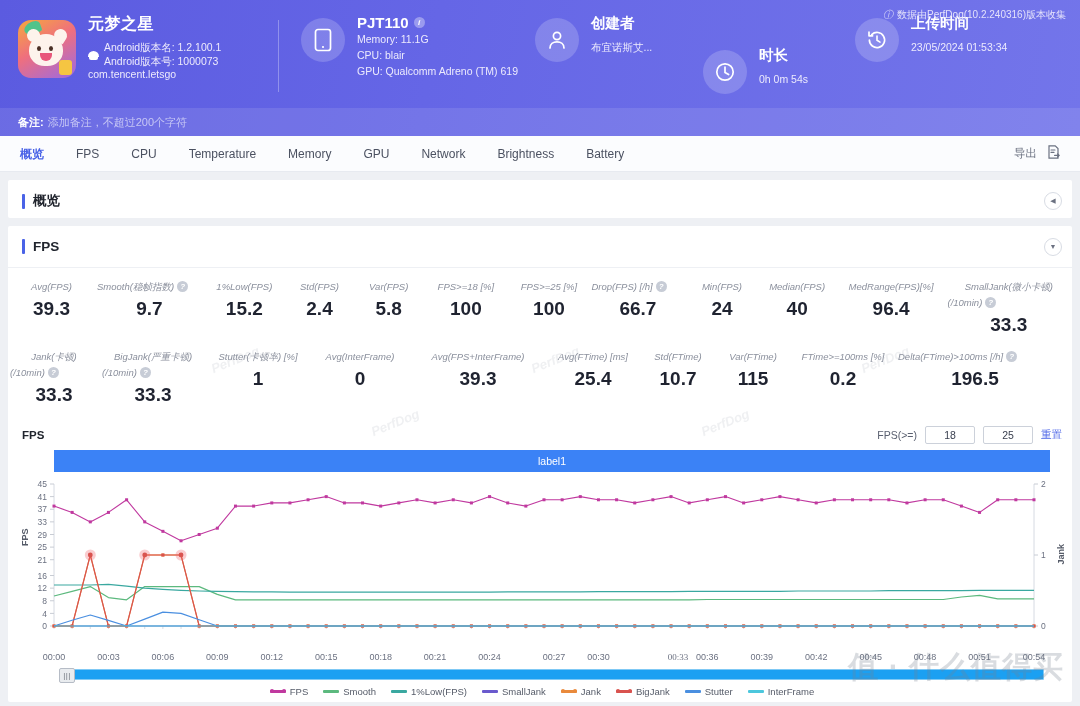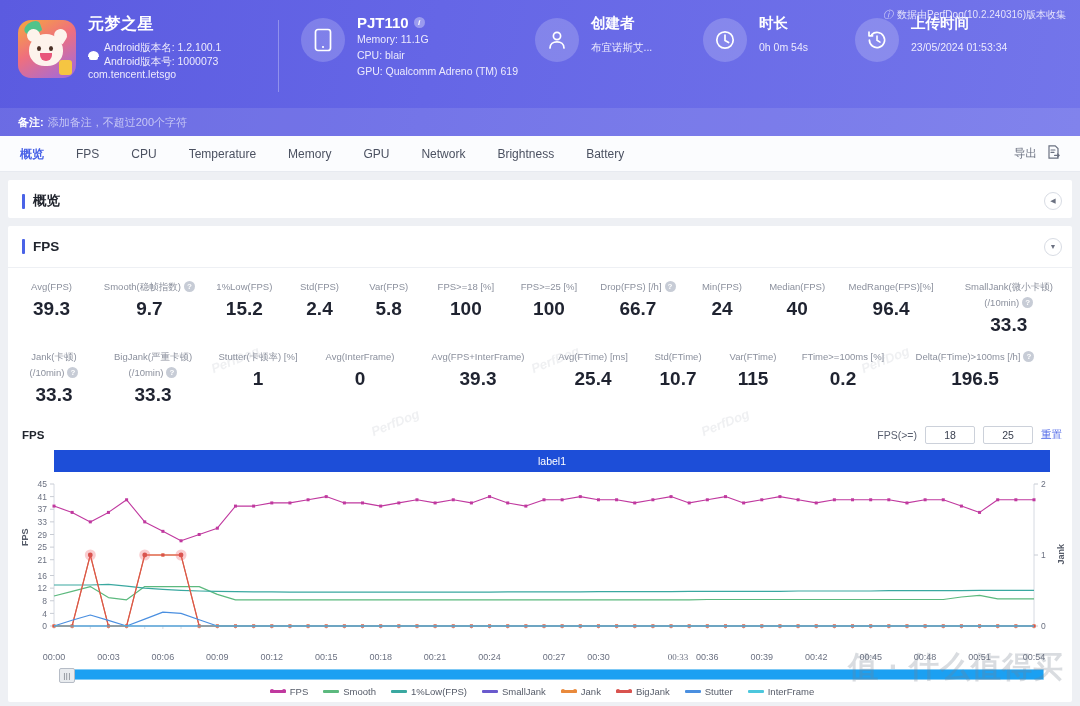--- a/index.html
+++ b/index.html
@@ -74,21 +74,21 @@
   .info-line { font-size: 10.5px; line-height: 16px; color: #eceafd; }
 
   .dev-block { width: 228px; }
   .dev-name { font-size: 15px; font-weight: bold; display: flex; align-items: center; }
   .i-dot {
     display: inline-block; width: 11px; height: 11px; border-radius: 50%;
     background: rgba(255,255,255,.35); color: #fff; font-size: 8px; line-height: 11px;
     text-align: center; margin-left: 5px; font-style: italic; font-weight: bold;
   }
   .creator-block { width: 168px; margin-left: 6px; }
-  .dur-block { width: 152px; }
+  .dur-block { width: 152px; margin-top: 32px; }
   .upl-block { width: 200px; }
 
   .collect-note {
     position: absolute; right: 14px; top: 8px; font-size: 10px; color: #e3e1fb;
     display: flex; align-items: center;
   }
   .collect-note .ic { margin-right: 4px; font-style: italic; opacity:.85; }
 
   .remark-bar {
     position: absolute; left: 0; right: 0; bottom: 0; height: 28px;
@@ -126,21 +126,21 @@
   }
   .overview-card { height: 38px; }
   .overview-card .card-hd { border-bottom: none; }
 
   
   .metrics { padding: 6px 0 4px 0; }
   .mrow { display: flex; }
   .mcell { text-align: center; padding: 6px 2px 8px 2px; }
   .mlabel {
     font-size: 9.5px; color: #8b909d; line-height: 13px; white-space: nowrap;
-    display: flex; align-items: center; justify-content: center; gap: 3px; flex-wrap: wrap;
+    display: flex; align-items: center; justify-content: flex-start; gap: 3px; flex-wrap: wrap; font-style: italic;
   }
   .mlabel .q {
     display: inline-flex; width: 11px; height: 11px; border-radius: 50%; background: #c7ccd6;
     color: #fff; font-size: 8px; align-items: center; justify-content: center; font-weight: bold;
   }
   .mval { font-size: 19px; font-weight: bold; color: #1f2330; margin-top: 5px; }
   .wm {
     position: absolute; color: rgba(160,166,180,.17); font-size: 13px; font-weight: bold;
     transform: rotate(-22deg); pointer-events: none; font-style: italic;
   }
@@ -151,21 +151,21 @@
   .chart-name { font-size: 11.5px; font-weight: bold; color: #21252e; }
   .chart-ctrl { margin-left: auto; display: flex; align-items: center; gap: 8px; }
   .ctrl-lbl { font-size: 10.5px; color: #5a6070; }
   .ctrl-inp {
     width: 50px; height: 18px; border: 1px solid #ccd1da; border-radius: 2px;
     text-align: center; font-size: 10.5px; color: #3a4050; background: #fff;
     font-family: "Liberation Sans", sans-serif;
   }
   .reset-lnk { font-size: 10.5px; color: #4a63e7; cursor: pointer; }
   .label-bar {
-    height: 22px; background: #1d4ed8; color: #fff; font-size: 10.5px;
+    height: 22px; background: #3b82f6; color: #fff; font-size: 10.5px;
     display: flex; align-items: center; justify-content: center; margin: 2px 12px 4px 32px;
   }
   .plot { position: relative; height: 175px; }
   .axis-y-title {
     position: absolute; left: -2px; top: 70px; font-size: 9px; color: #555b68;
     transform: rotate(-90deg); transform-origin: left top; font-weight: bold;
   }
   .axis-y2-title {
     position: absolute; right: 6px; top: 68px; font-size: 9px; color: #555b68;
     transform: rotate(-90deg); transform-origin: right top; font-weight: bold;

